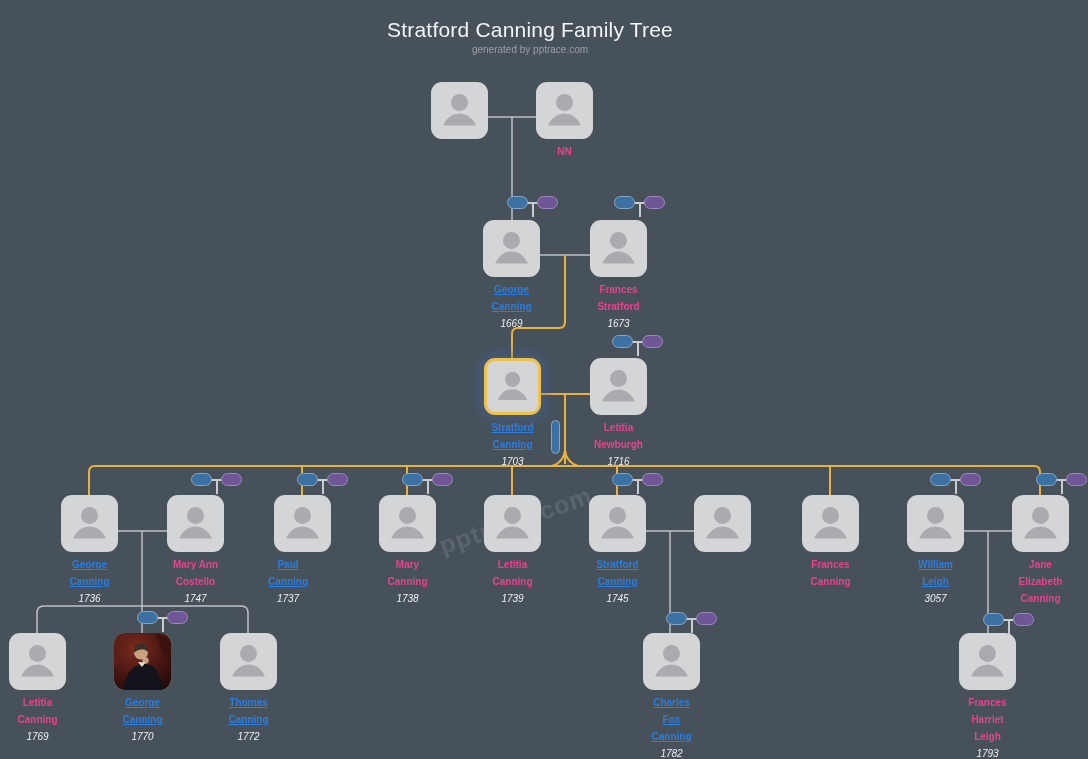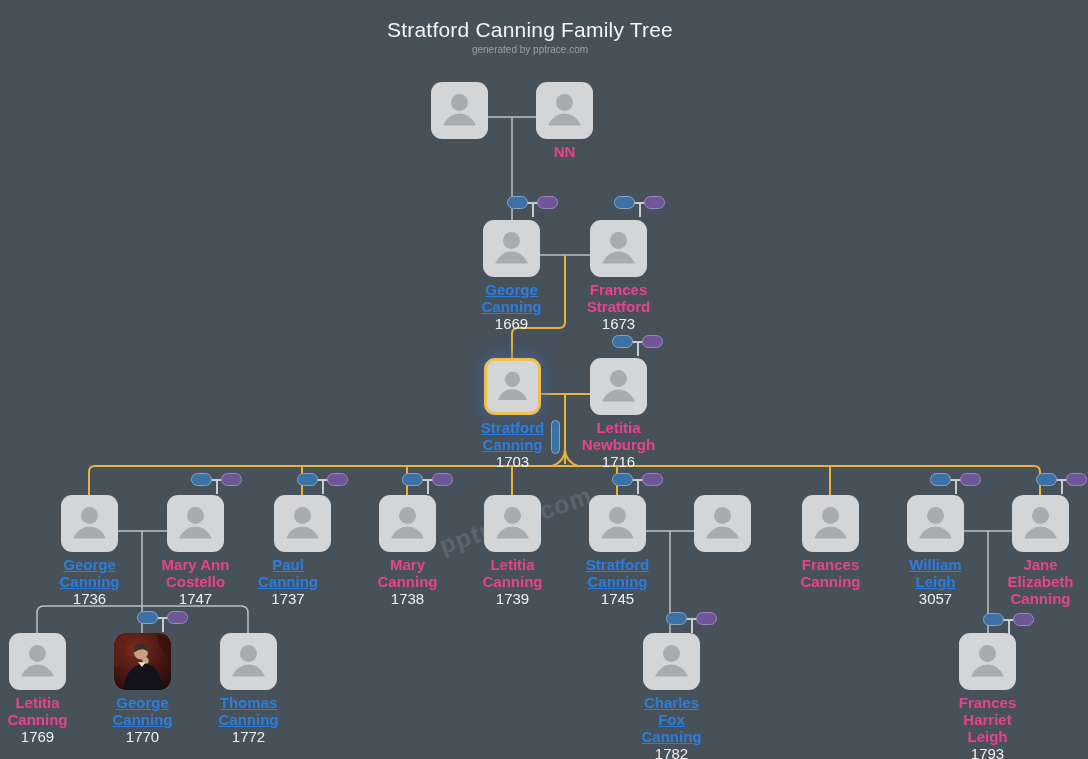--- a/index.html
+++ b/index.html
@@ -25,26 +25,26 @@
     position:absolute;width:57px;height:57px;border-radius:11px;
     background:var(--card,#d4d5d7);z-index:4;box-sizing:border-box;overflow:hidden;
   }
   .card.selected{
     border:3px solid var(--hl,#eec04e);
     box-shadow:0 0 16px 3px rgba(64,105,175,.55);
   }
   .card svg{display:block;width:100%;height:100%;}
   .plabel{
     position:absolute;width:120px;z-index:5;text-align:center;
-    line-height:17px;font-size:15px;pointer-events:none;
+    line-height:17px;font-size:10px;pointer-events:none;
   }
   .pname{font-weight:700;white-space:pre-line;}
   .pname.m{color:var(--male,#2b7de0);text-decoration:underline;}
   .pname.f{color:var(--female,#e8428f);}
-  .pyear{color:#eef0f2;font-weight:400;}
+  .pyear{color:#eef0f2;font-weight:400;font-style:italic;}
   .pill-pair{position:absolute;z-index:3;width:52px;height:22px;}
   .pill-link{position:absolute;left:8px;right:8px;top:6px;height:1.5px;background:var(--line,#c9cdd2);}
   .pill-stub{position:absolute;left:25px;top:7px;width:1.5px;height:14px;background:var(--line,#c9cdd2);}
   .pill{position:absolute;top:0;width:21px;height:13px;border-radius:6.5px;box-sizing:border-box;}
   .pill.blue{left:0;background:var(--pillblue,#3c71a4);border:1.5px solid #87a5c4;}
   .pill.purple{left:30px;background:var(--pillpurple,#6f5697);border:1.5px solid #9c88bd;}
   .vpill{
     position:absolute;left:551px;top:420px;width:9px;height:34px;z-index:3;
     background:var(--pillblue,#3c71a4);border:1.5px solid #87a5c4;
     border-radius:5px;box-sizing:border-box;

